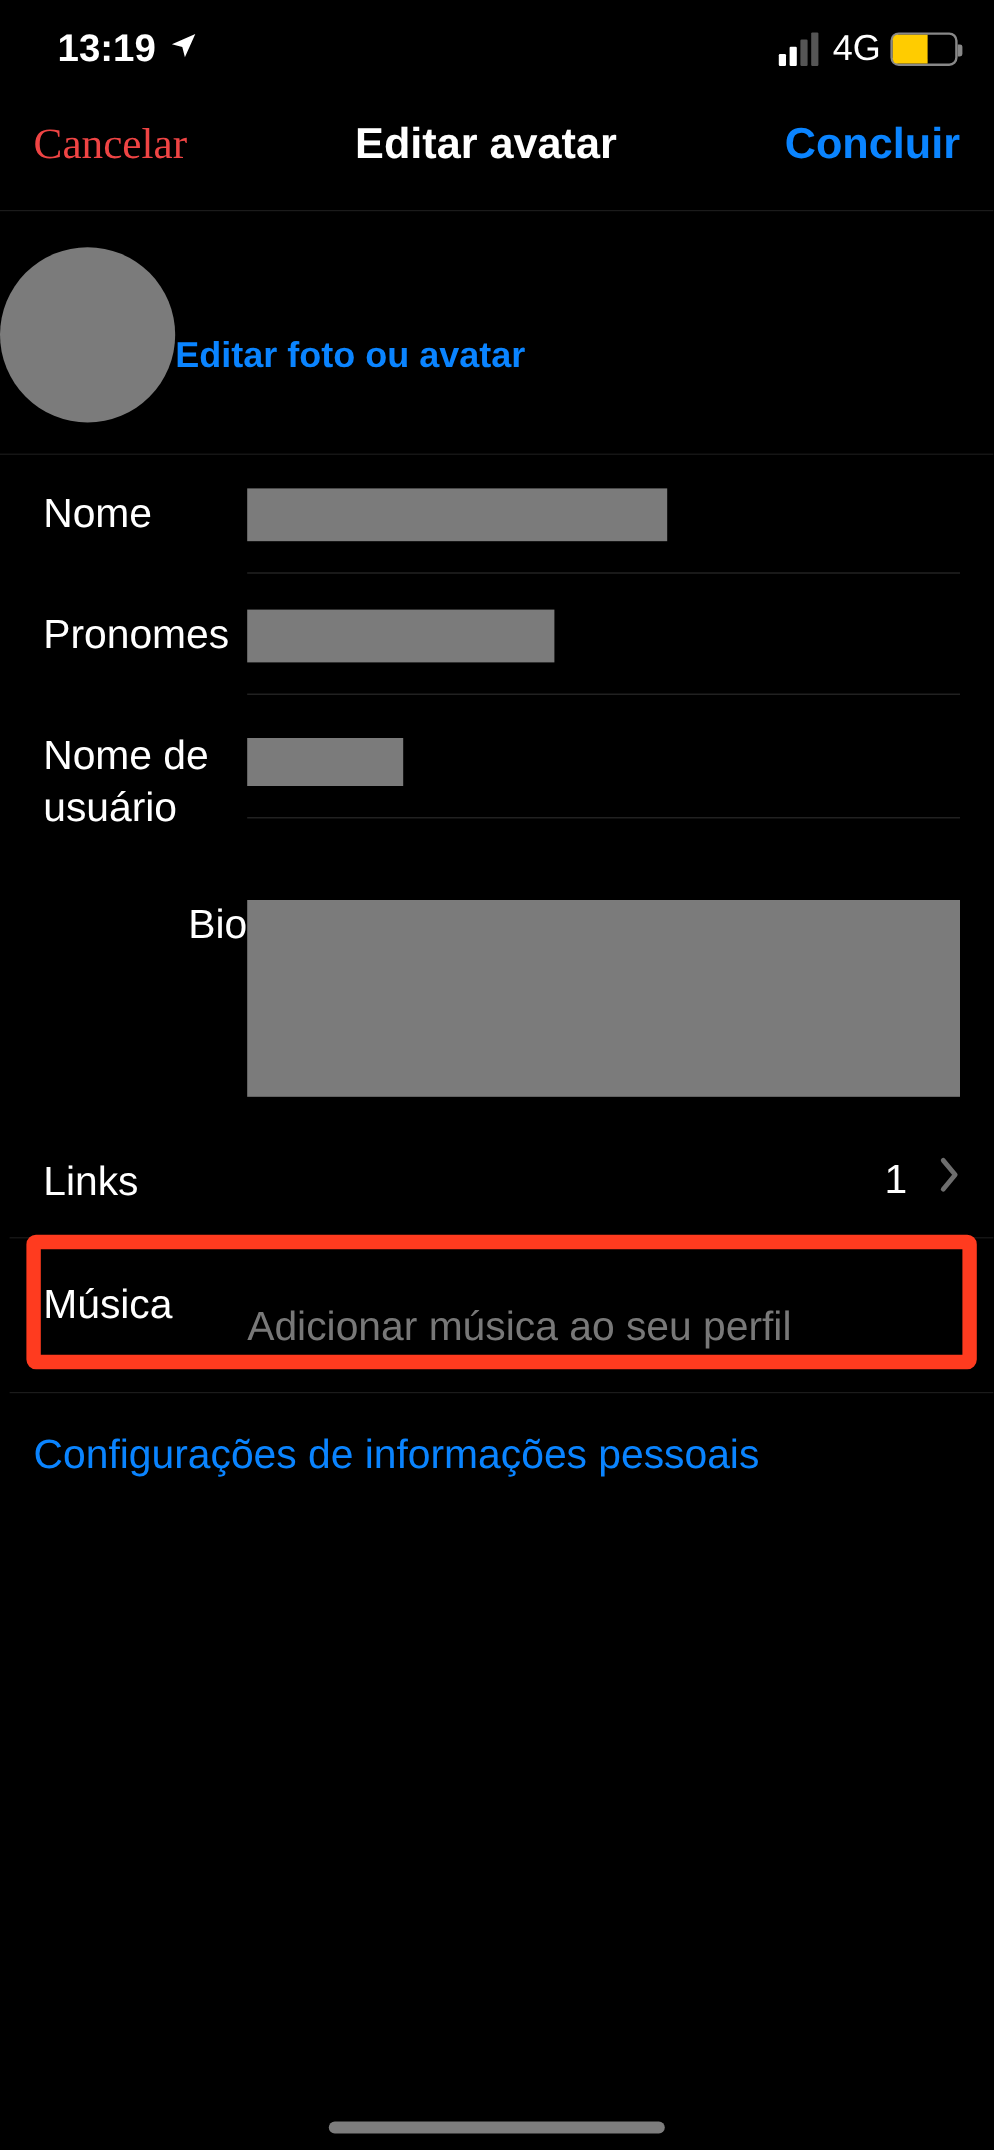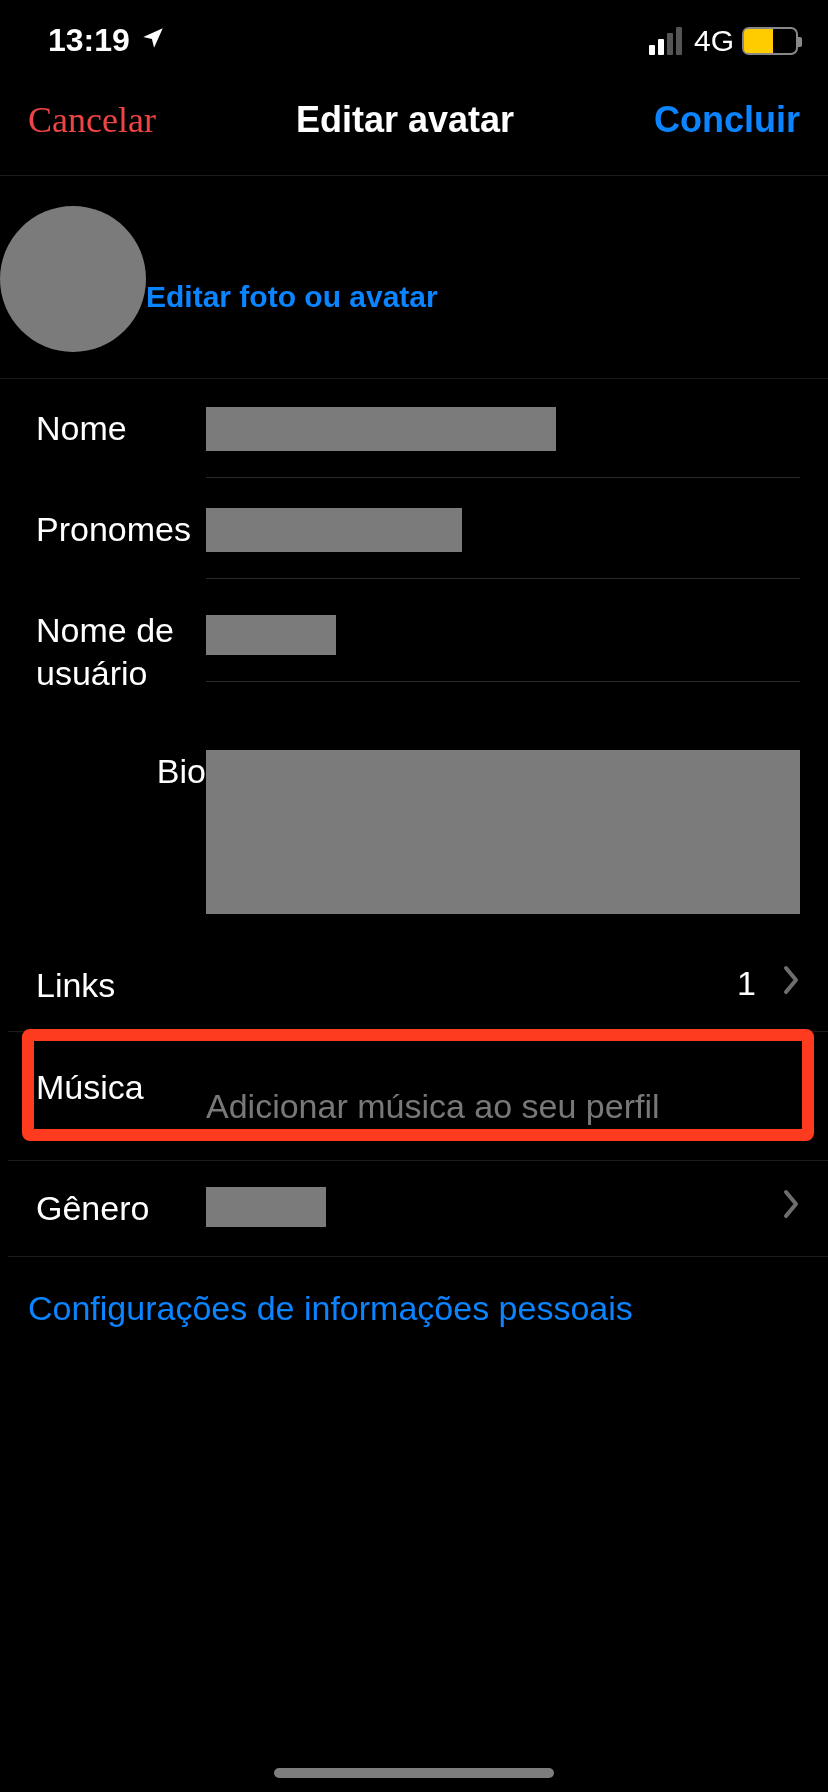--- a/index.html
+++ b/index.html
@@ -220,31 +220,18 @@
   </div>
 
   <div class="form-row musica-row" style="margin-left:-28px; padding-left:28px;">
     <div class="label">Música</div>
     <div class="value-wrap" style="border-bottom:none; padding-bottom:0; margin-bottom:0;margin-top:21px;">
       <span class="placeholder-text">Adicionar música ao seu perfil</span>
     </div>
     <div class="highlight-overlay" style="top:-3px;"></div>
   </div>
 
-  <div class="form-row genero-row" style="margin-left:-28px; padding-left:28px;">
-    <div class="label">Gênero</div>
-    <div class="value-wrap">
-      <div class="redacted gen"></div>
-      <div class="row-right">
-        <span class="chevron">
-          <svg viewBox="0 0 18 30">
-              <path d="M4 3 L14 15 L4 27"></path>
-            </svg>
-        </span>
-      </div>
-    </div>
-  </div>
 
 </div>
 
 <div class="personal-link">Configurações de informações pessoais</div>
 
 <div class="home-indicator"></div>
 
 </body></html>

